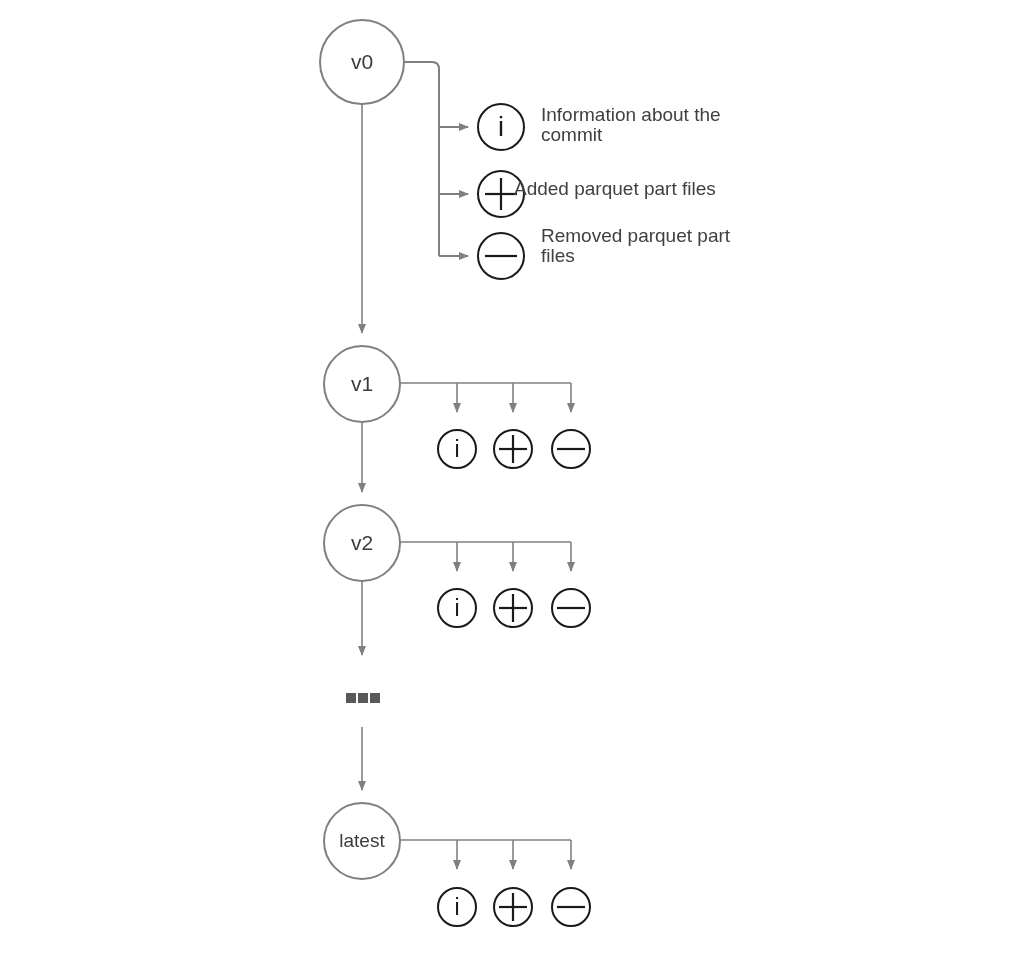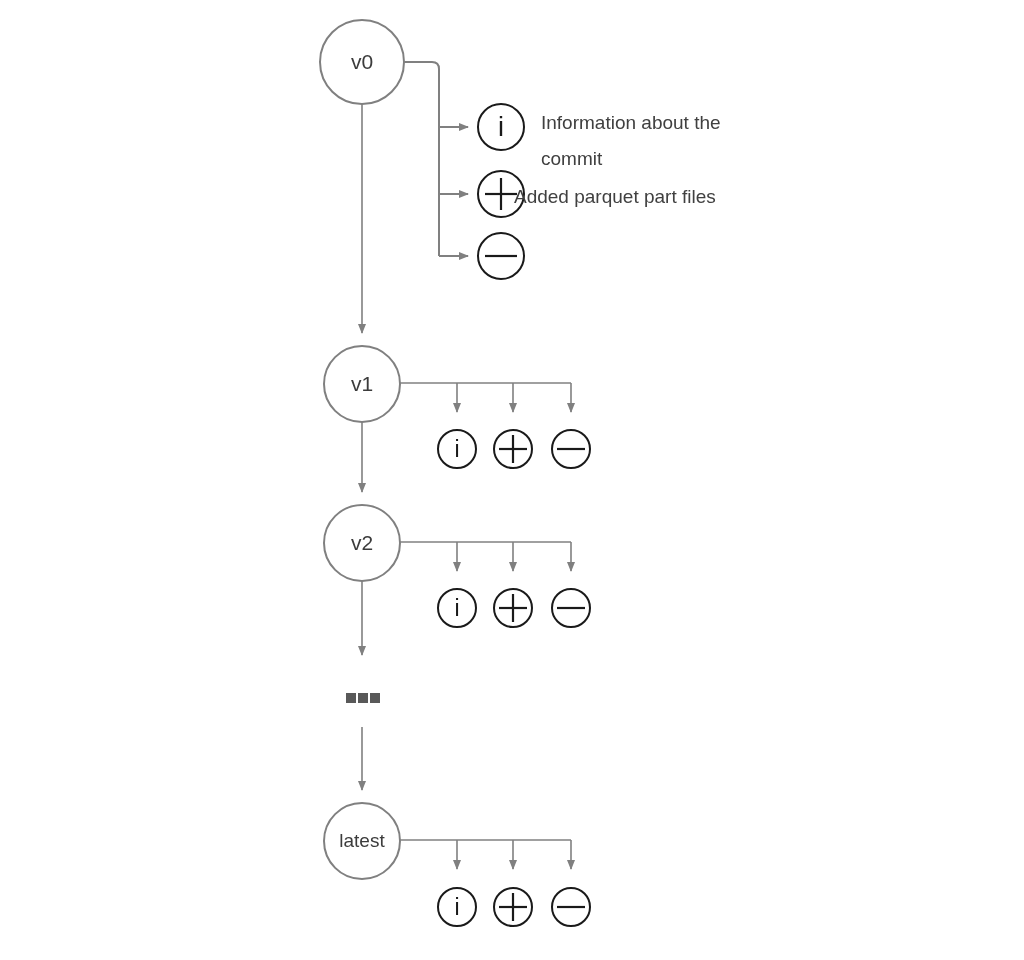--- a/index.html
+++ b/index.html
@@ -73,21 +73,21 @@
     fill: #808080;
     stroke: none;
   }
   .ellipsis-dot {
     fill: #595959;
   }
   .annotation-text {
     position: absolute;
     font-family: "Liberation Sans", sans-serif;
     font-size: 19px;
-    line-height: 36px;
+    line-height: 20px;
     color: #404040;
     white-space: pre-line;
   }
 </style>
 </head>
 <body>
 
 <div id="diagram-root">
 
   <svg class="diagram-canvas" viewBox="0 0 1024 960">
@@ -204,14 +204,16 @@
       <circle class="icon-circle" cx="571" cy="907" r="19"></circle>
       <line class="icon-glyph" x1="557" y1="907" x2="585" y2="907"></line>
     </g>
   </svg>
 
   <div class="annotation-text" style="left:541px; top:105px; width:240px;">Information about the
 commit</div>
 
   <div class="annotation-text" style="left:514px; top:179px; width:260px;">Added parquet part files</div>
 
+  <div class="annotation-text" style="left:541px; top:226px; width:240px;">Removed parquet part
+files</div>
 
 </div>
 
 </body></html>

